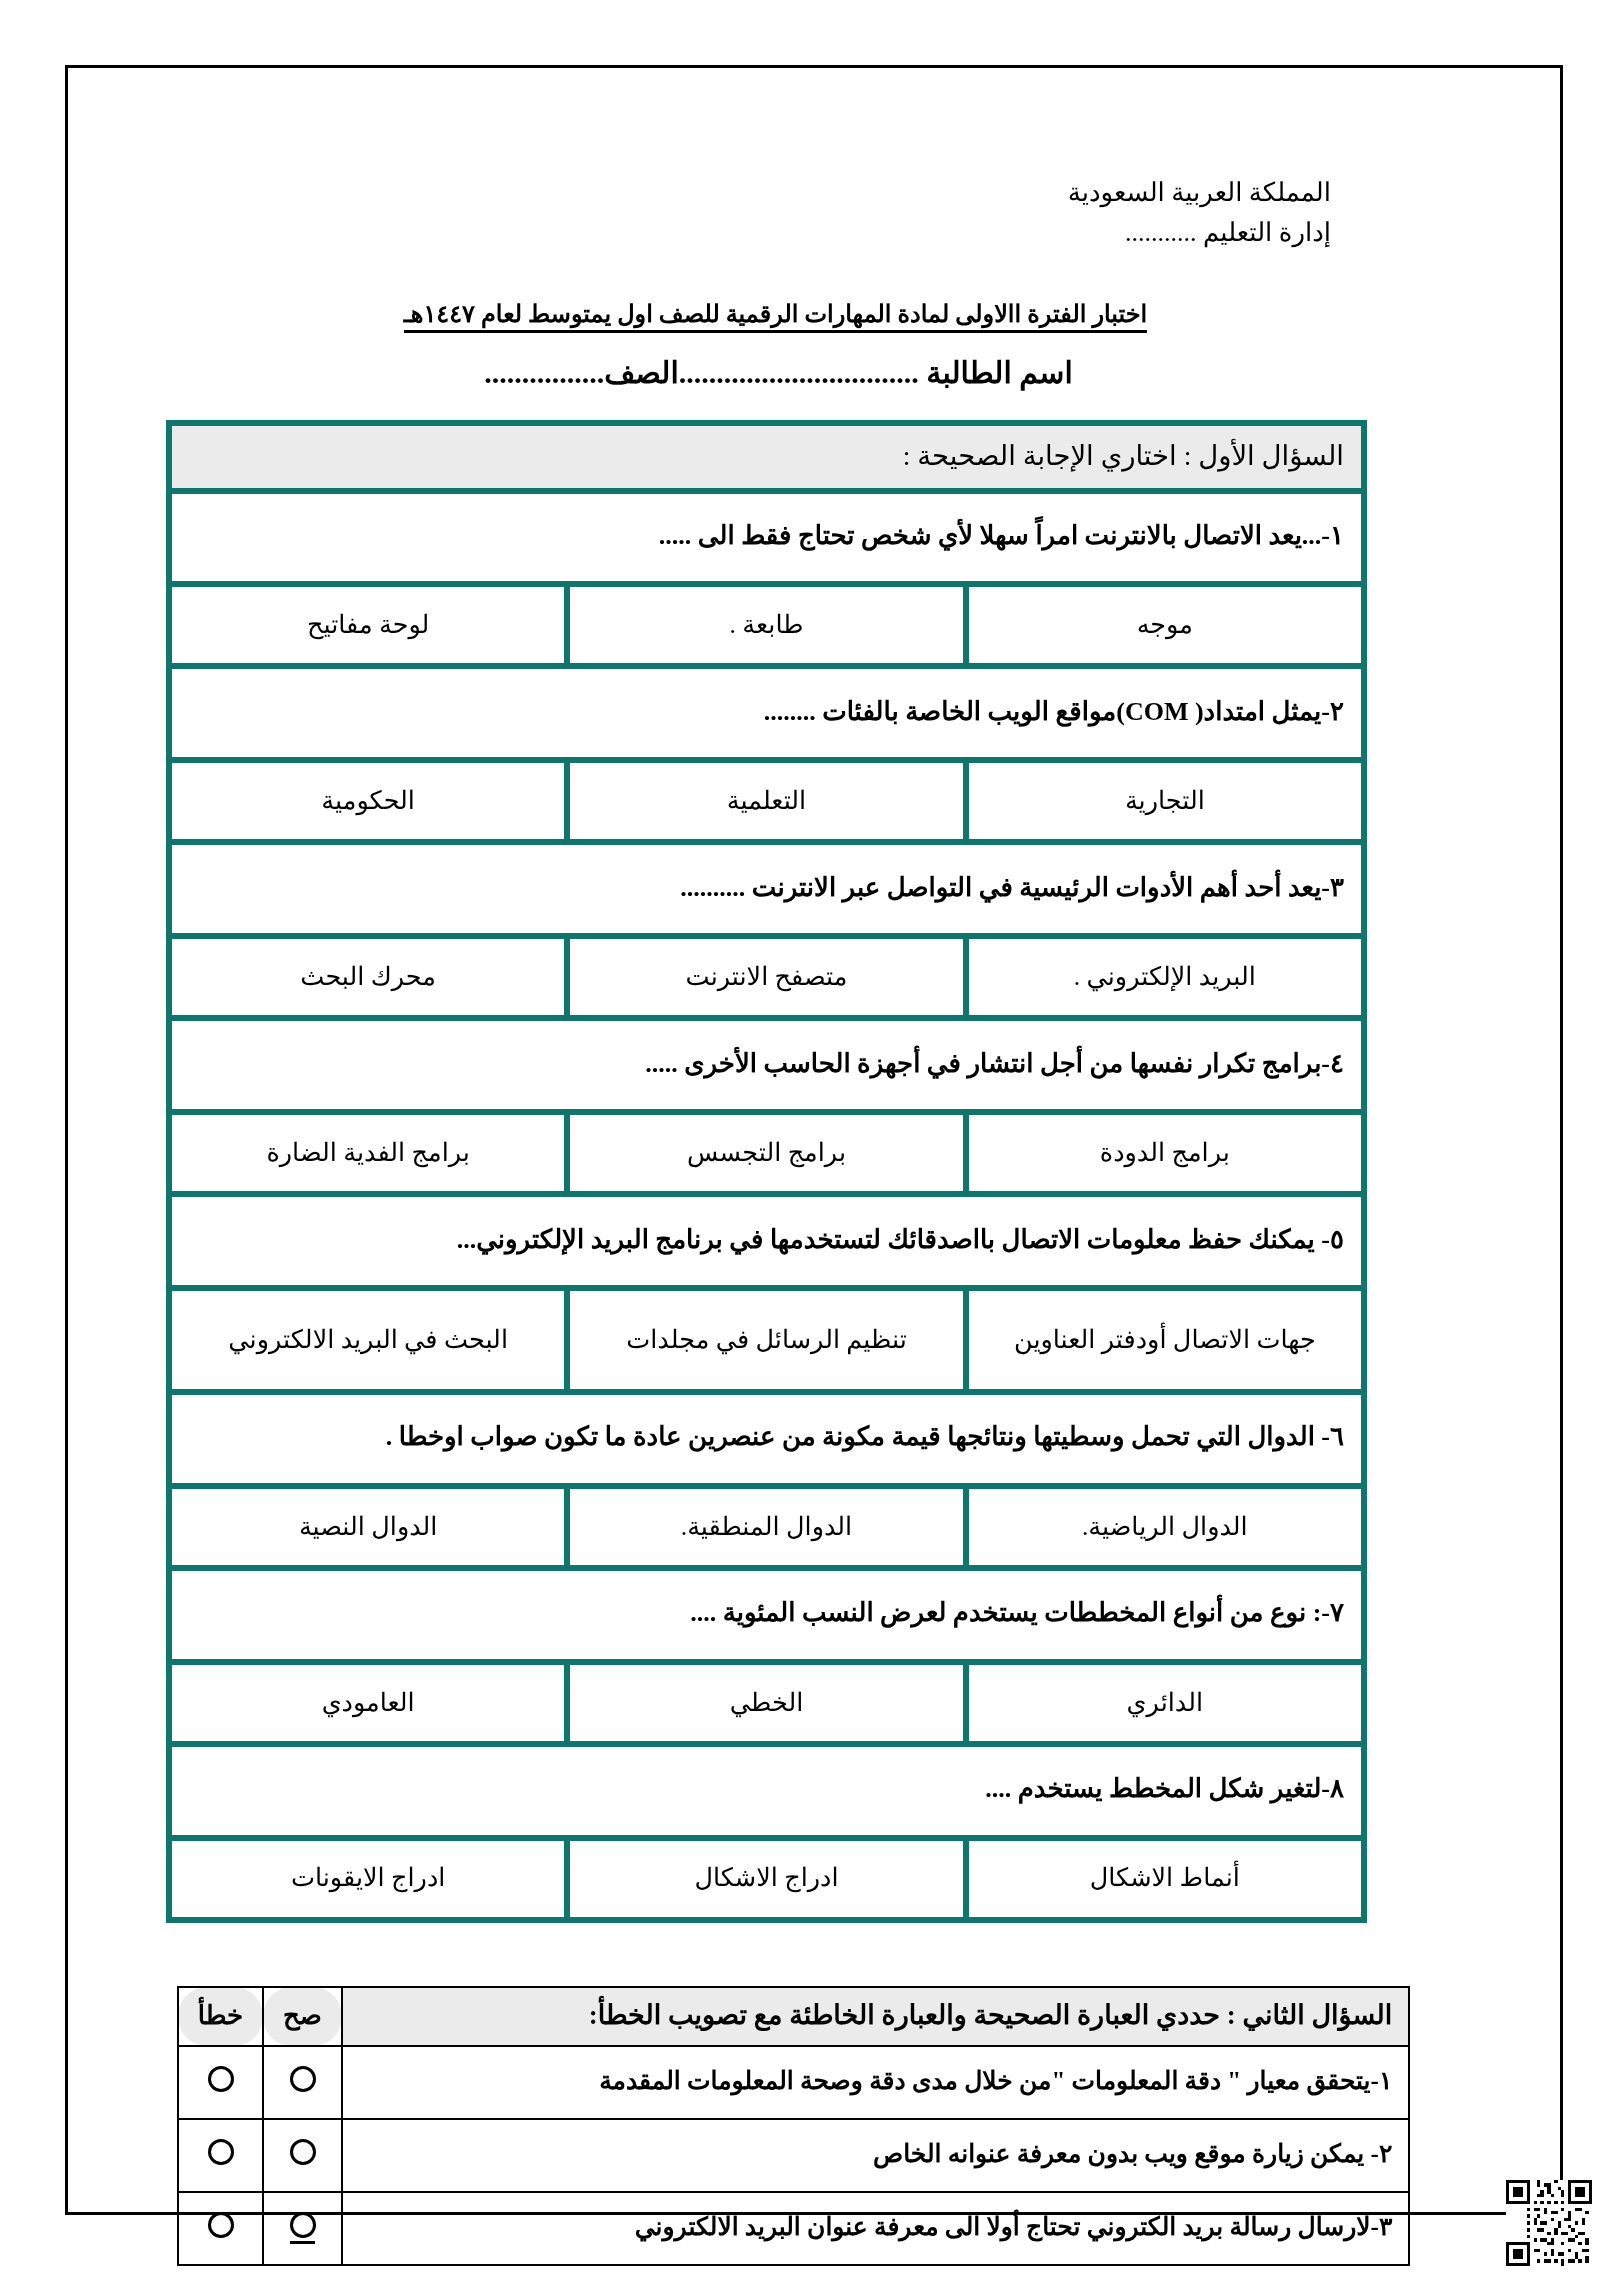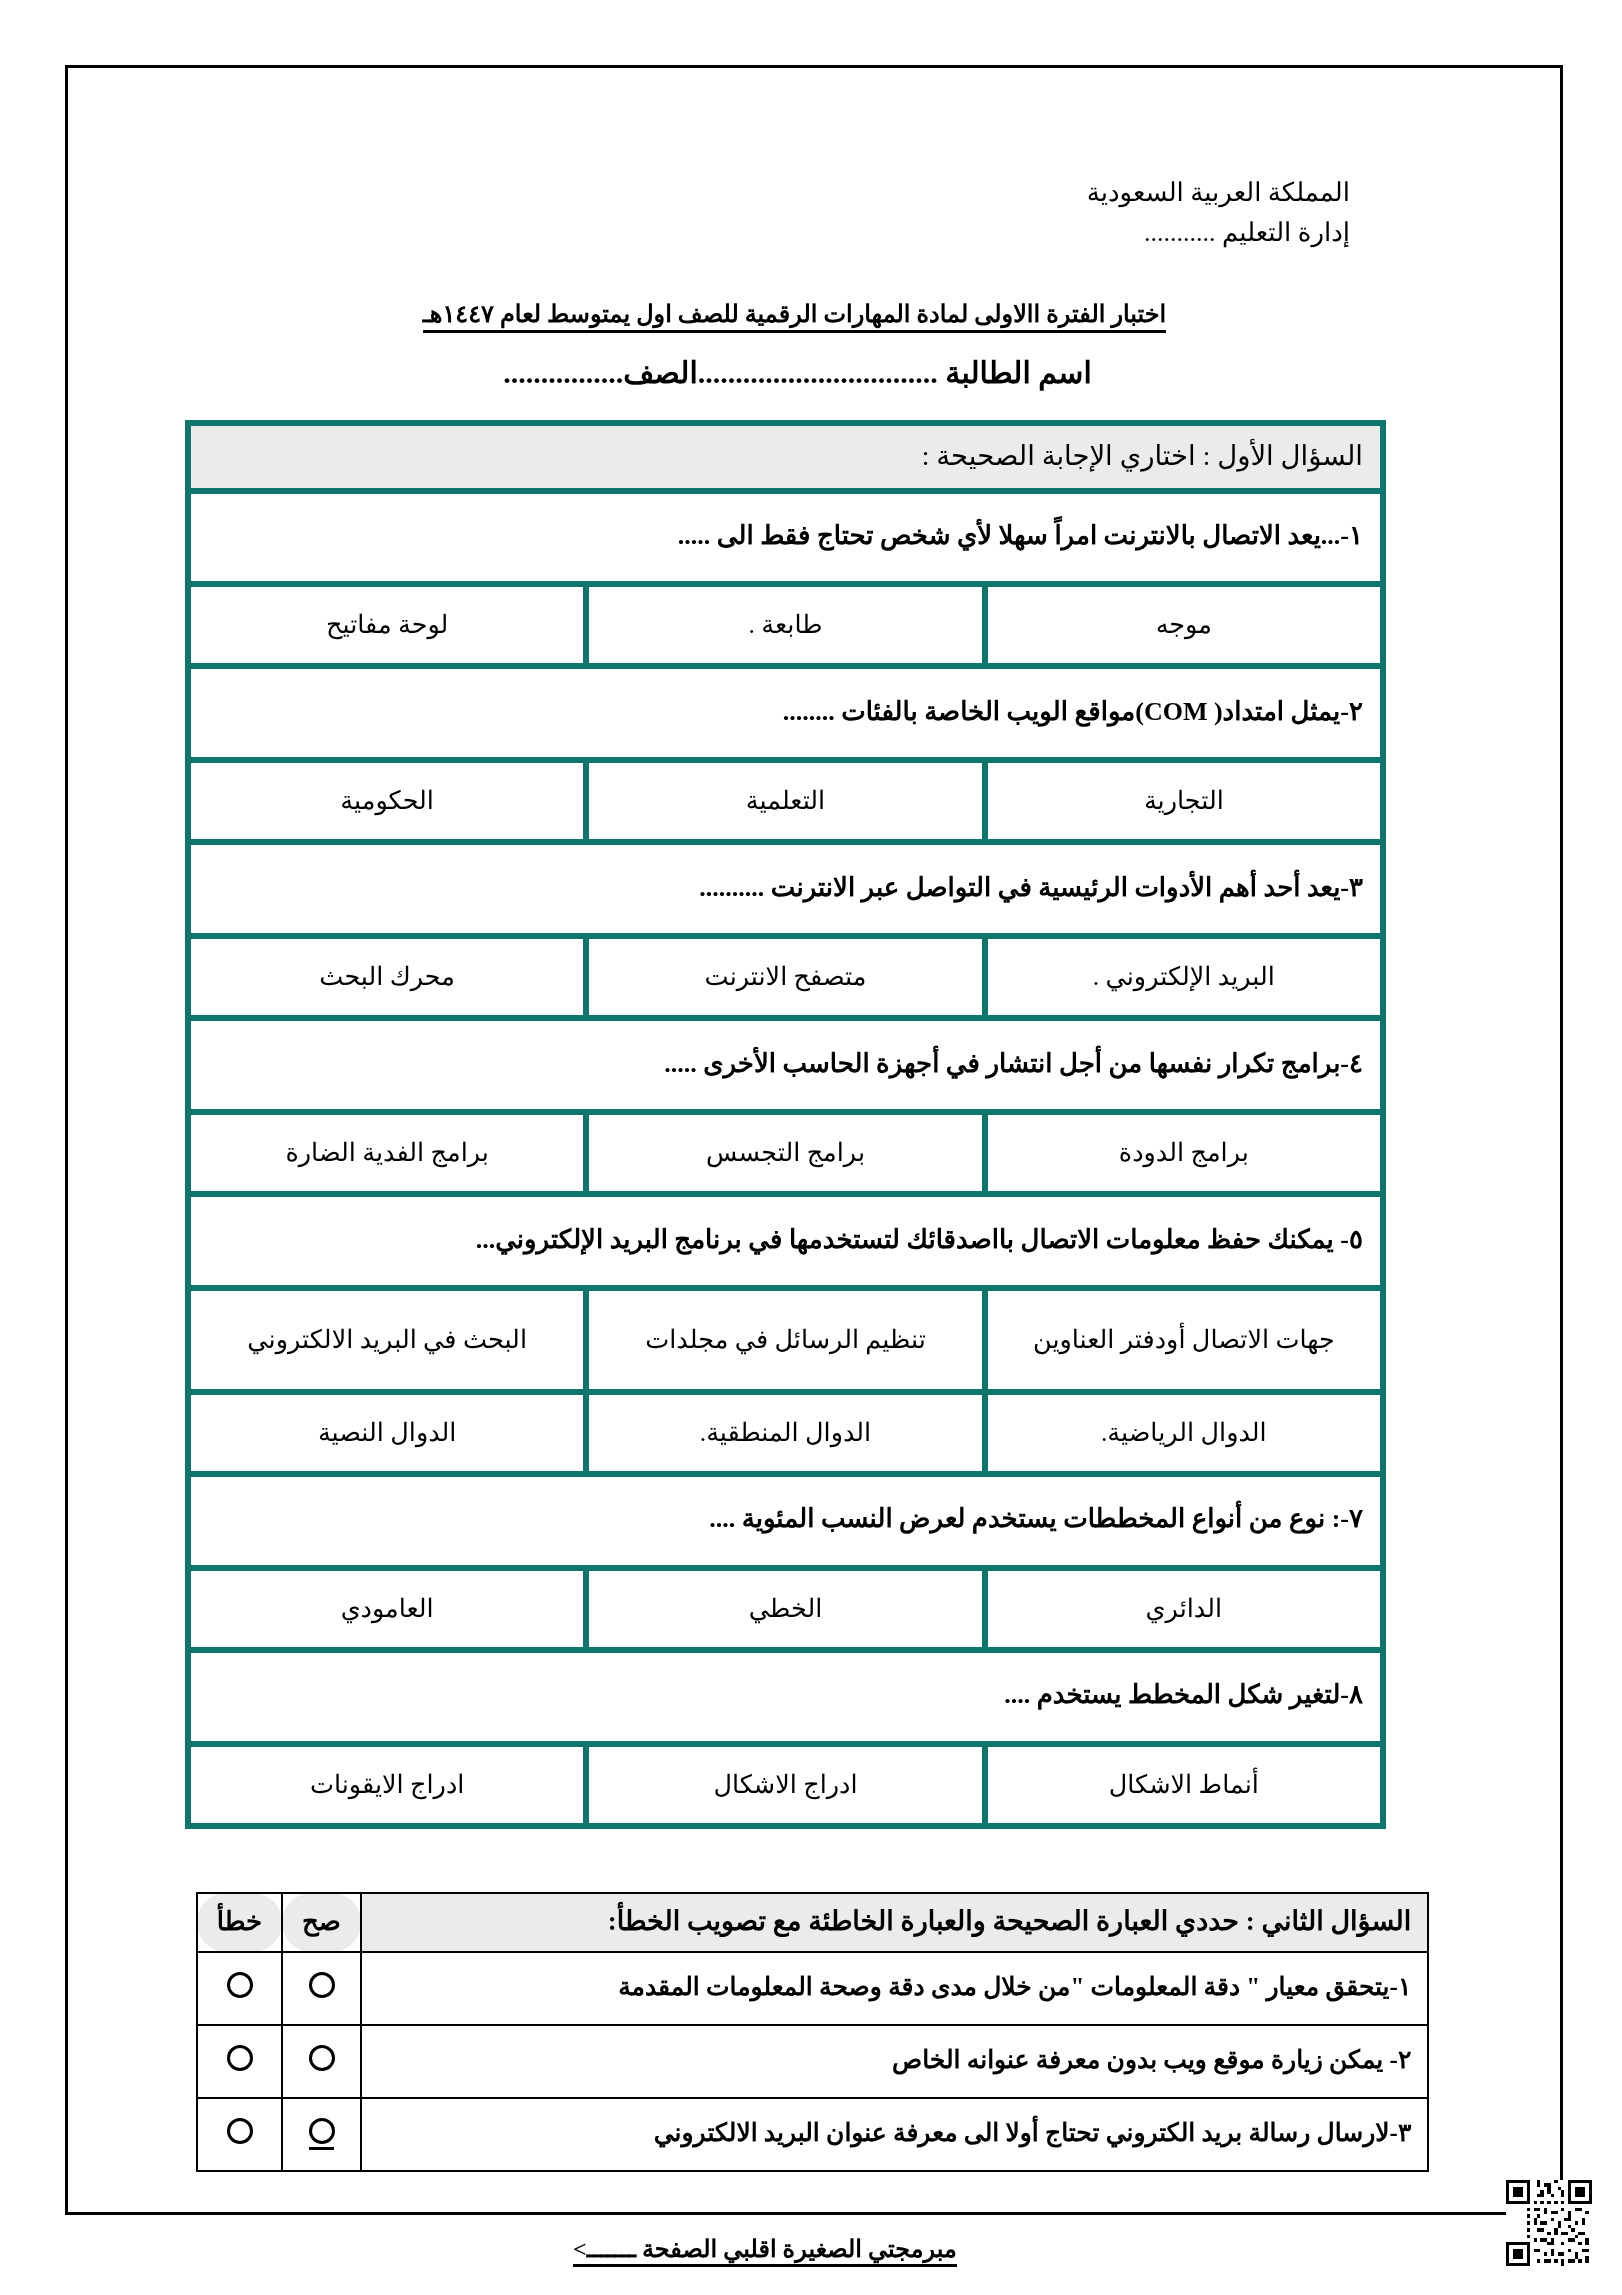--- a/index.html
+++ b/index.html
@@ -23,21 +23,21 @@
     top: 65px;
     width: 1498px;
     height: 2150px;
     border: 3.3px solid #000;
     box-sizing: border-box;
   }
 
   
   #content {
     position: absolute;
-    left: 114px;
+    left: 95px;
     top: 111px;
     width: 1413px;
     height: 2068px;
   }
 
   
   .org-header {
     text-align: right;
     padding-right: 177px;
     padding-top: 62px;
@@ -268,20 +268,23 @@
 
       <tr>
         <td class="q-stem" colspan="3">٥- يمكنك حفظ  معلومات الاتصال بااصدقائك لتستخدمها في برنامج البريد الإلكتروني...</td>
       </tr>
       <tr>
         <td class="q-opt two-line">جهات الاتصال أودفتر العناوين</td>
         <td class="q-opt two-line">تنظيم الرسائل في مجلدات</td>
         <td class="q-opt two-line">البحث في البريد الالكتروني</td>
       </tr>
 
+      <tr>
+        <td class="q-stem" colspan="3">٦- الدوال التي تحمل وسطيتها ونتائجها قيمة مكونة من عنصرين عادة ما تكون صواب اوخطا .</td>
+      </tr>
       <tr>
         <td class="q-opt">الدوال الرياضية.</td>
         <td class="q-opt">الدوال المنطقية.</td>
         <td class="q-opt">الدوال النصية</td>
       </tr>
 
       <tr>
         <td class="q-stem" colspan="3">٧-: نوع من أنواع المخططات يستخدم لعرض النسب المئوية  ....</td>
       </tr>
       <tr>

